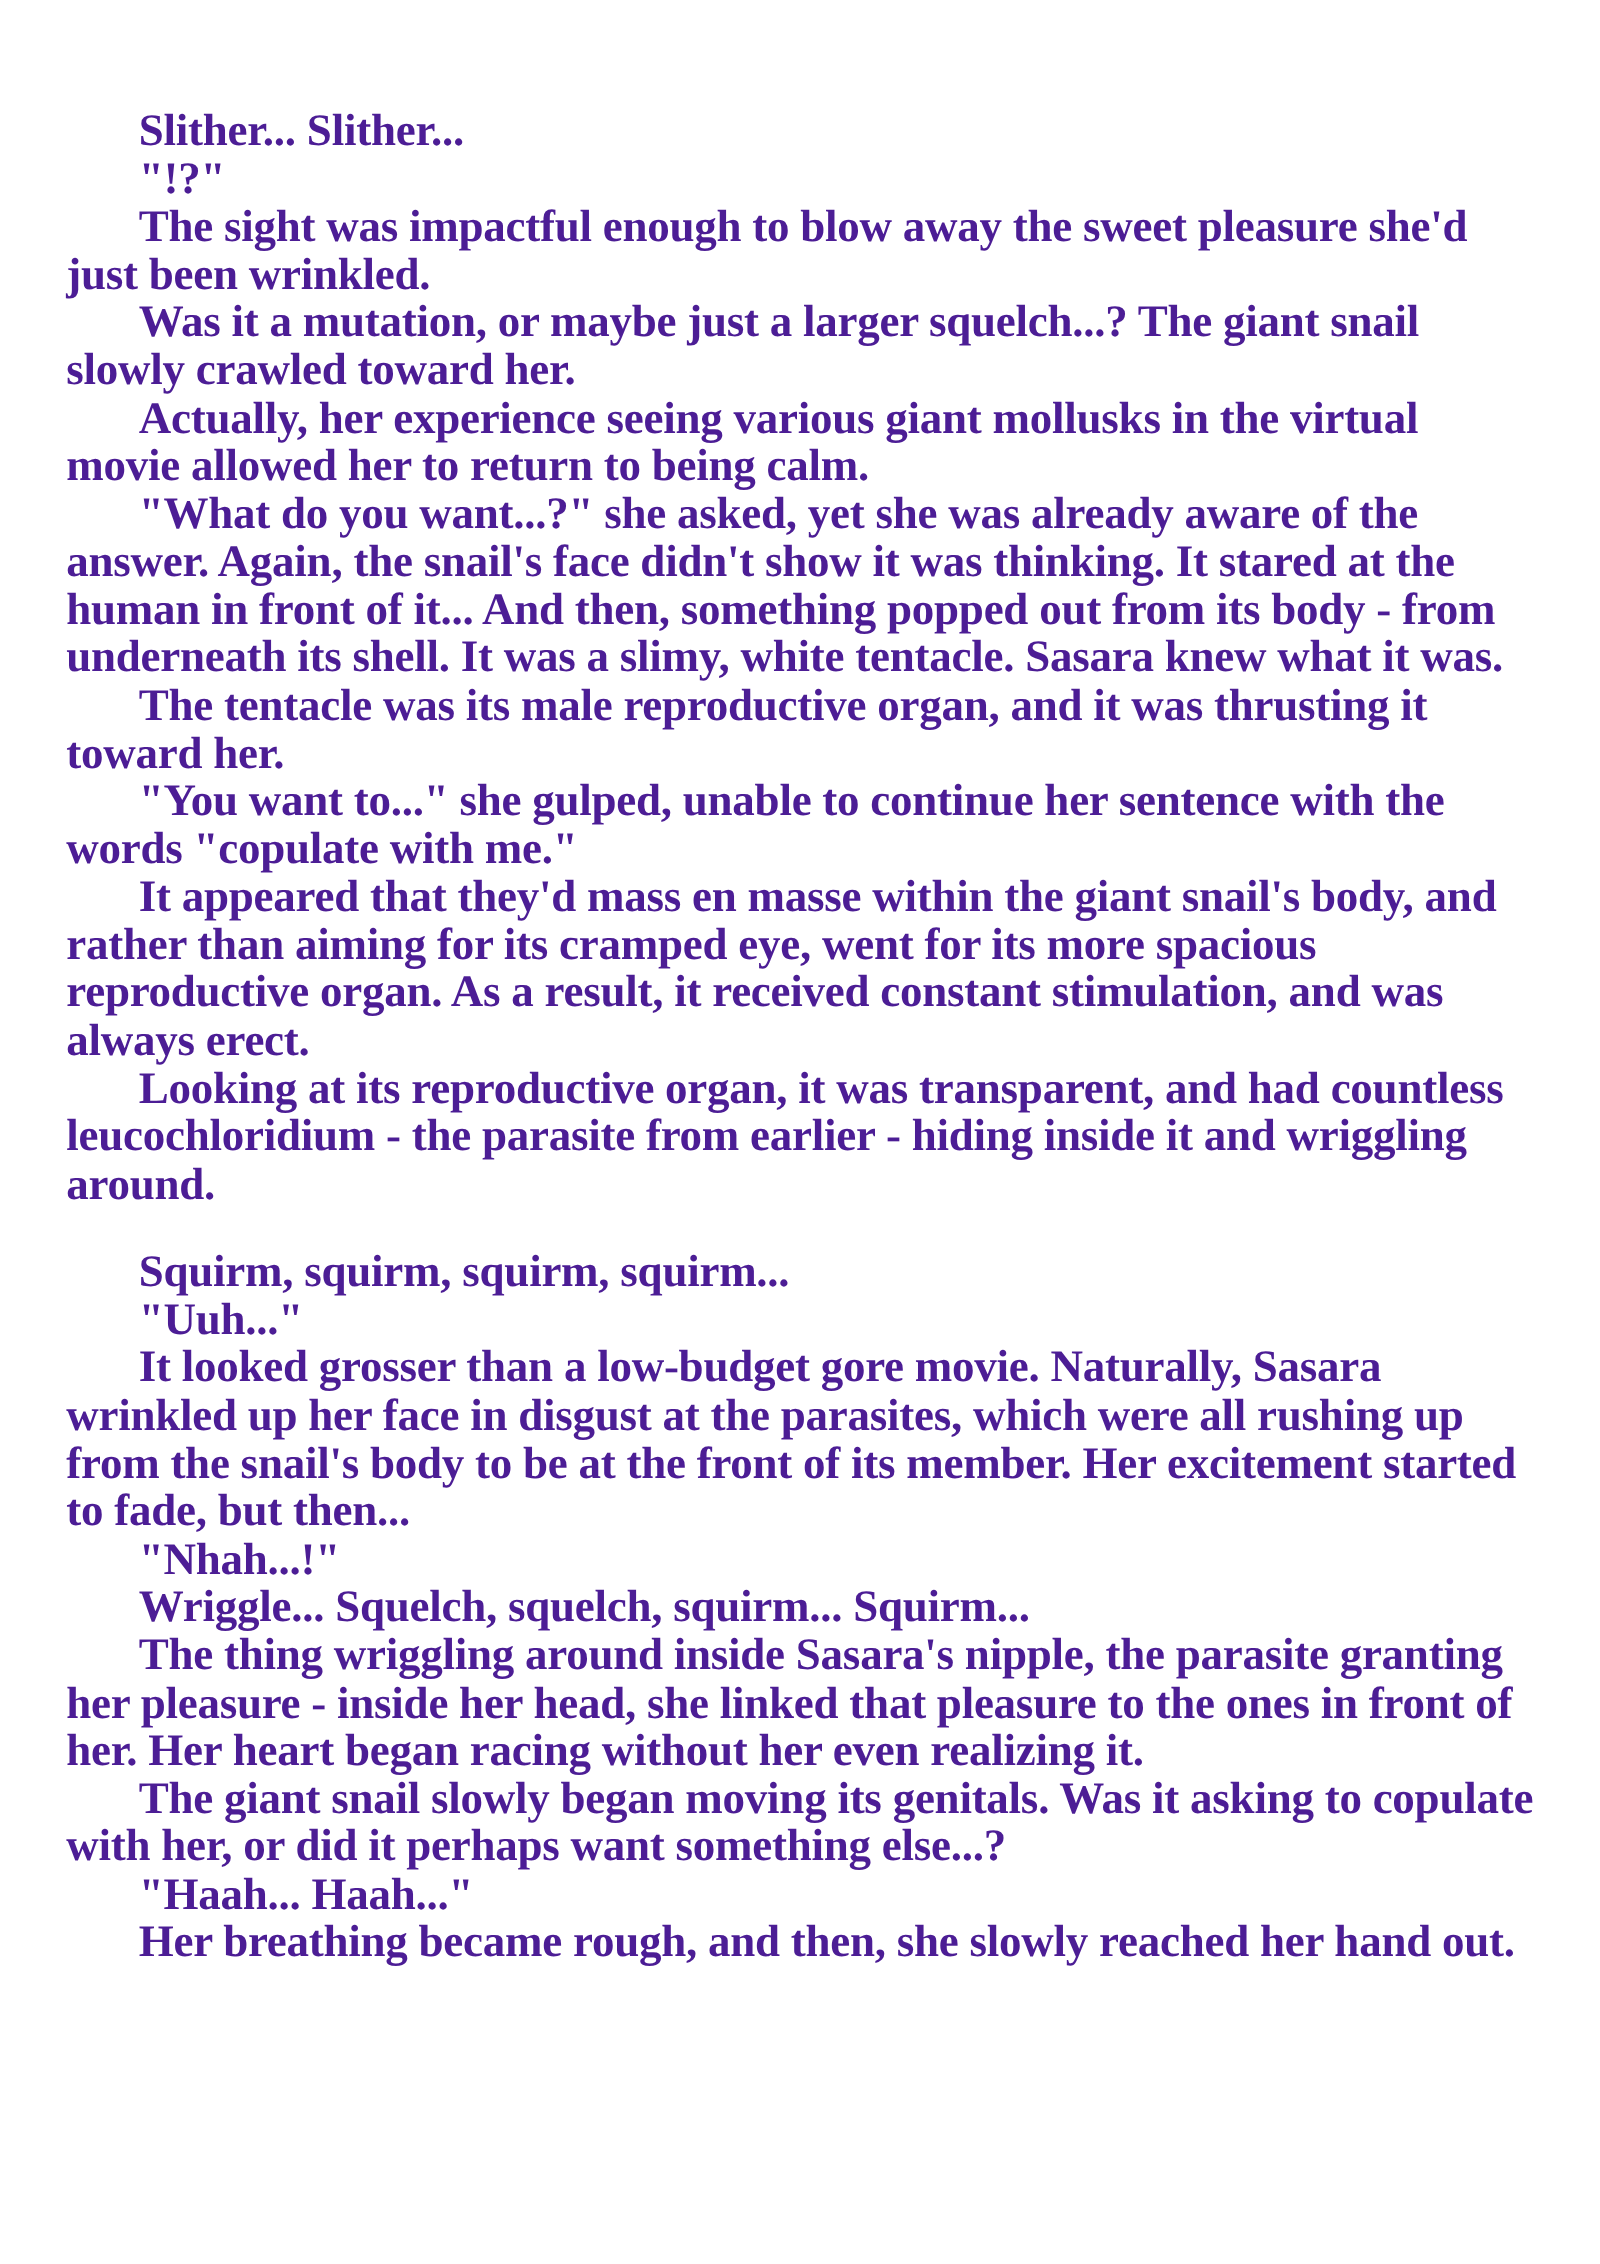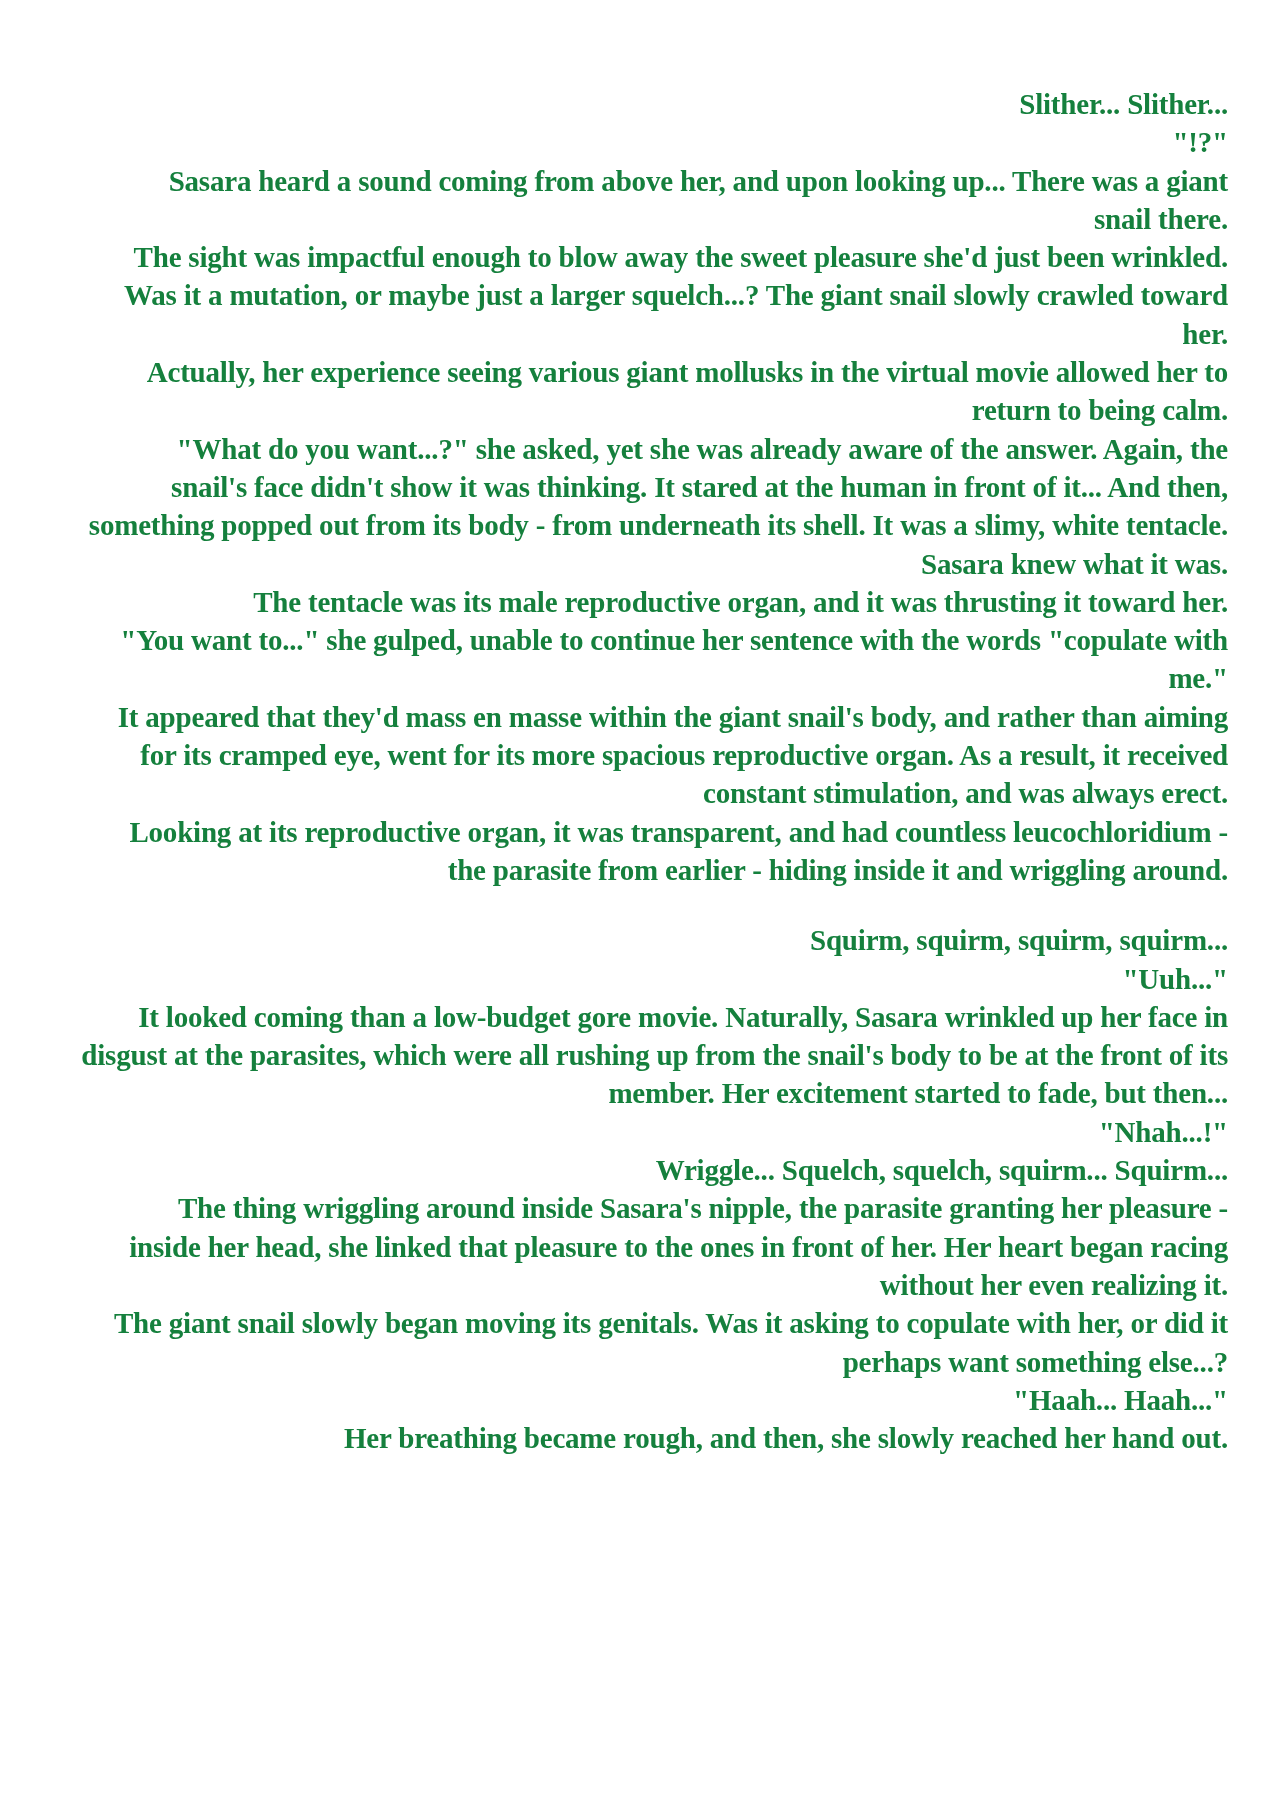--- a/index.html
+++ b/index.html
@@ -18,49 +18,48 @@
     height: 1811px;
     padding: 85px 52px 0 53px;
     background: #ffffff;
   }
   .story-text p {
     margin: 0;
     padding: 0;
     text-indent: 58px;
     font-family: "Liberation Serif", "DejaVu Serif", serif;
     font-weight: bold;
-    font-size: 29px;
+    font-size: 36px;
     line-height: 38.3px;
     letter-spacing: -0.2px;
-    color: #15803d;
-    text-align: right;
+    color: #4c1d95;
+    text-align: left;
   }
   .story-text p.section-break {
     margin-top: 32px;
   }
 </style>
 </head>
 <body>
 
 <main class="page">
   <section class="story-text">
       <p>Slither... Slither...</p>
       <p>"!?"</p>
-      <p>Sasara heard a sound coming from above her, and upon looking up... There was a giant snail there.</p>
       <p>The sight was impactful enough to blow away the sweet pleasure she'd just been wrinkled.</p>
       <p>Was it a mutation, or maybe just a larger squelch...? The giant snail slowly crawled toward her.</p>
       <p>Actually, her experience seeing various giant mollusks in the virtual movie allowed her to return to being calm.</p>
       <p>"What do you want...?" she asked, yet she was already aware of the answer. Again, the snail's face didn't show it was thinking. It stared at the human in front of it... And then, something popped out from its body - from underneath its shell. It was a slimy, white tentacle. Sasara knew what it was.</p>
       <p>The tentacle was its male reproductive organ, and it was thrusting it toward her.</p>
       <p>"You want to..." she gulped, unable to continue her sentence with the words "copulate with me."</p>
       <p>It appeared that they'd mass en masse within the giant snail's body, and rather than aiming for its cramped eye, went for its more spacious reproductive organ. As a result, it received constant stimulation, and was always erect.</p>
       <p>Looking at its reproductive organ, it was transparent, and had countless leucochloridium - the parasite from earlier - hiding inside it and wriggling around.</p>
       <p class="section-break">Squirm, squirm, squirm, squirm...</p>
       <p>"Uuh..."</p>
-      <p>It looked coming than a low-budget gore movie. Naturally, Sasara wrinkled up her face in disgust at the parasites, which were all rushing up from the snail's body to be at the front of its member. Her excitement started to fade, but then...</p>
+      <p>It looked grosser than a low-budget gore movie. Naturally, Sasara wrinkled up her face in disgust at the parasites, which were all rushing up from the snail's body to be at the front of its member. Her excitement started to fade, but then...</p>
       <p>"Nhah...!"</p>
       <p>Wriggle... Squelch, squelch, squirm... Squirm...</p>
       <p>The thing wriggling around inside Sasara's nipple, the parasite granting her pleasure - inside her head, she linked that pleasure to the ones in front of her. Her heart began racing without her even realizing it.</p>
       <p>The giant snail slowly began moving its genitals. Was it asking to copulate with her, or did it perhaps want something else...?</p>
       <p>"Haah... Haah..."</p>
       <p>Her breathing became rough, and then, she slowly reached her hand out.</p>
     </section>
 </main>
 
 </body></html>

